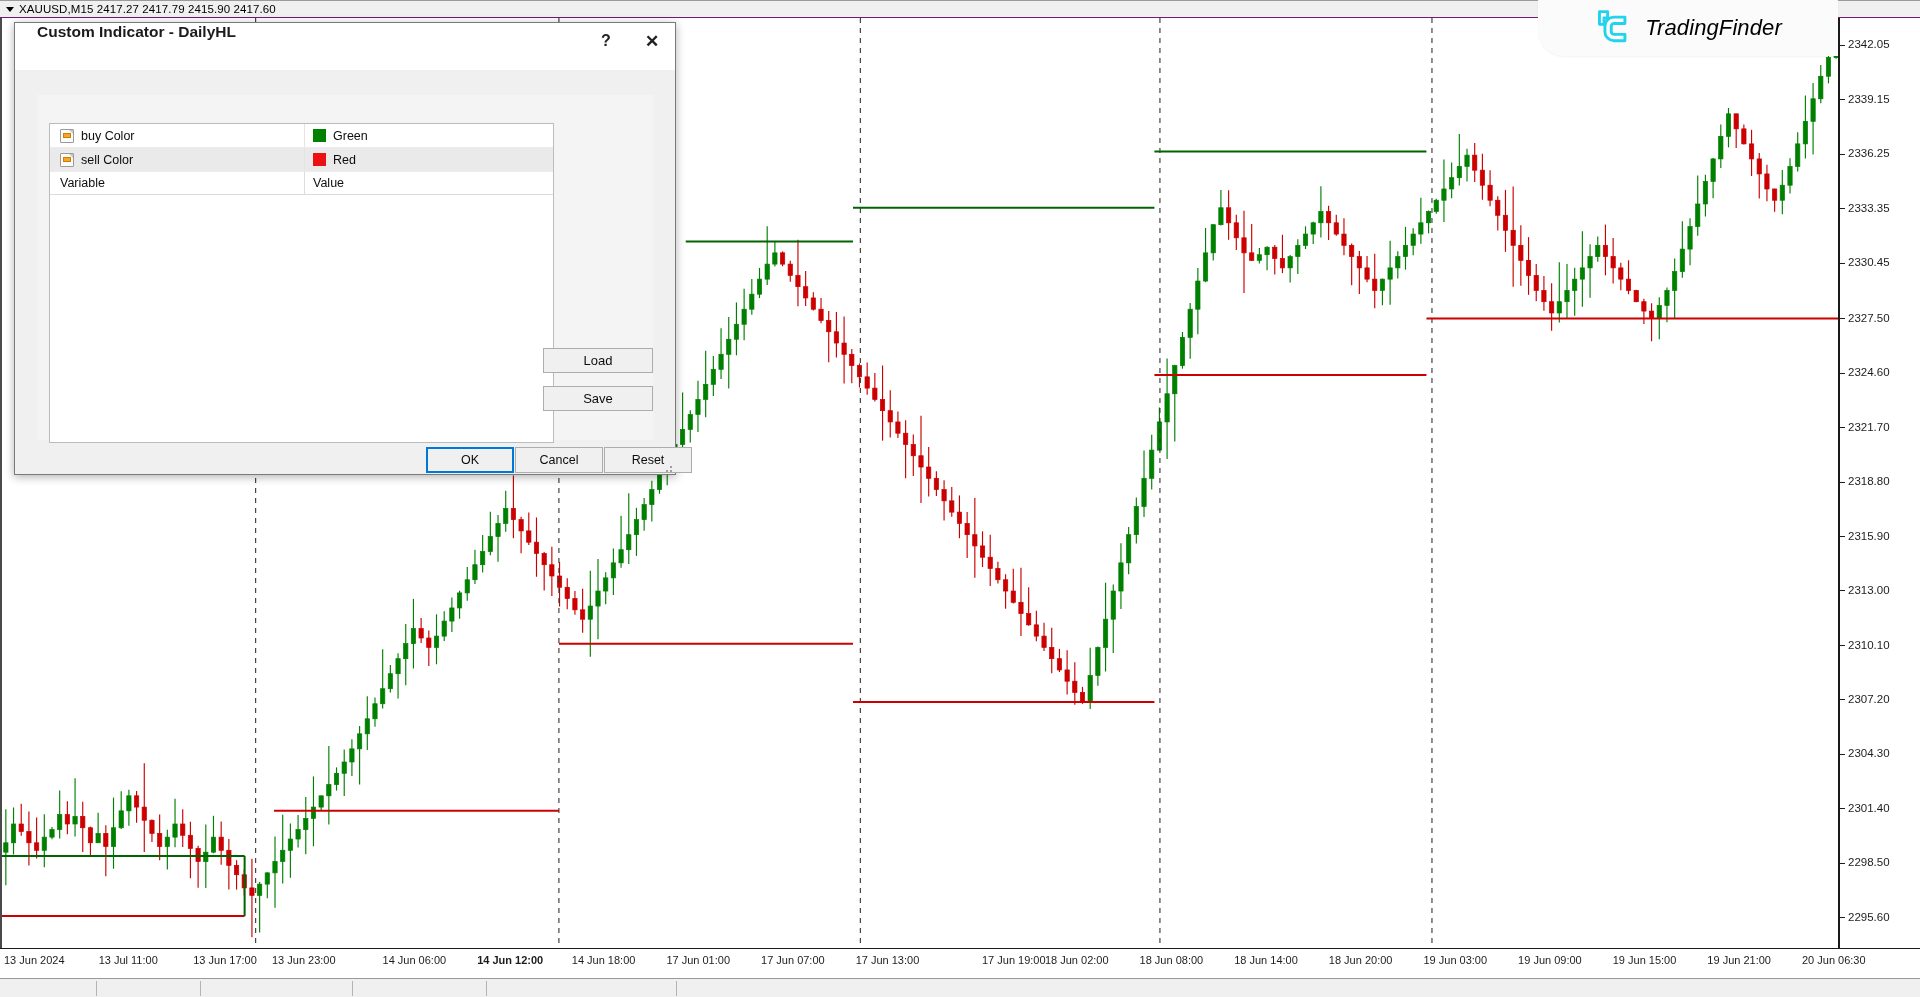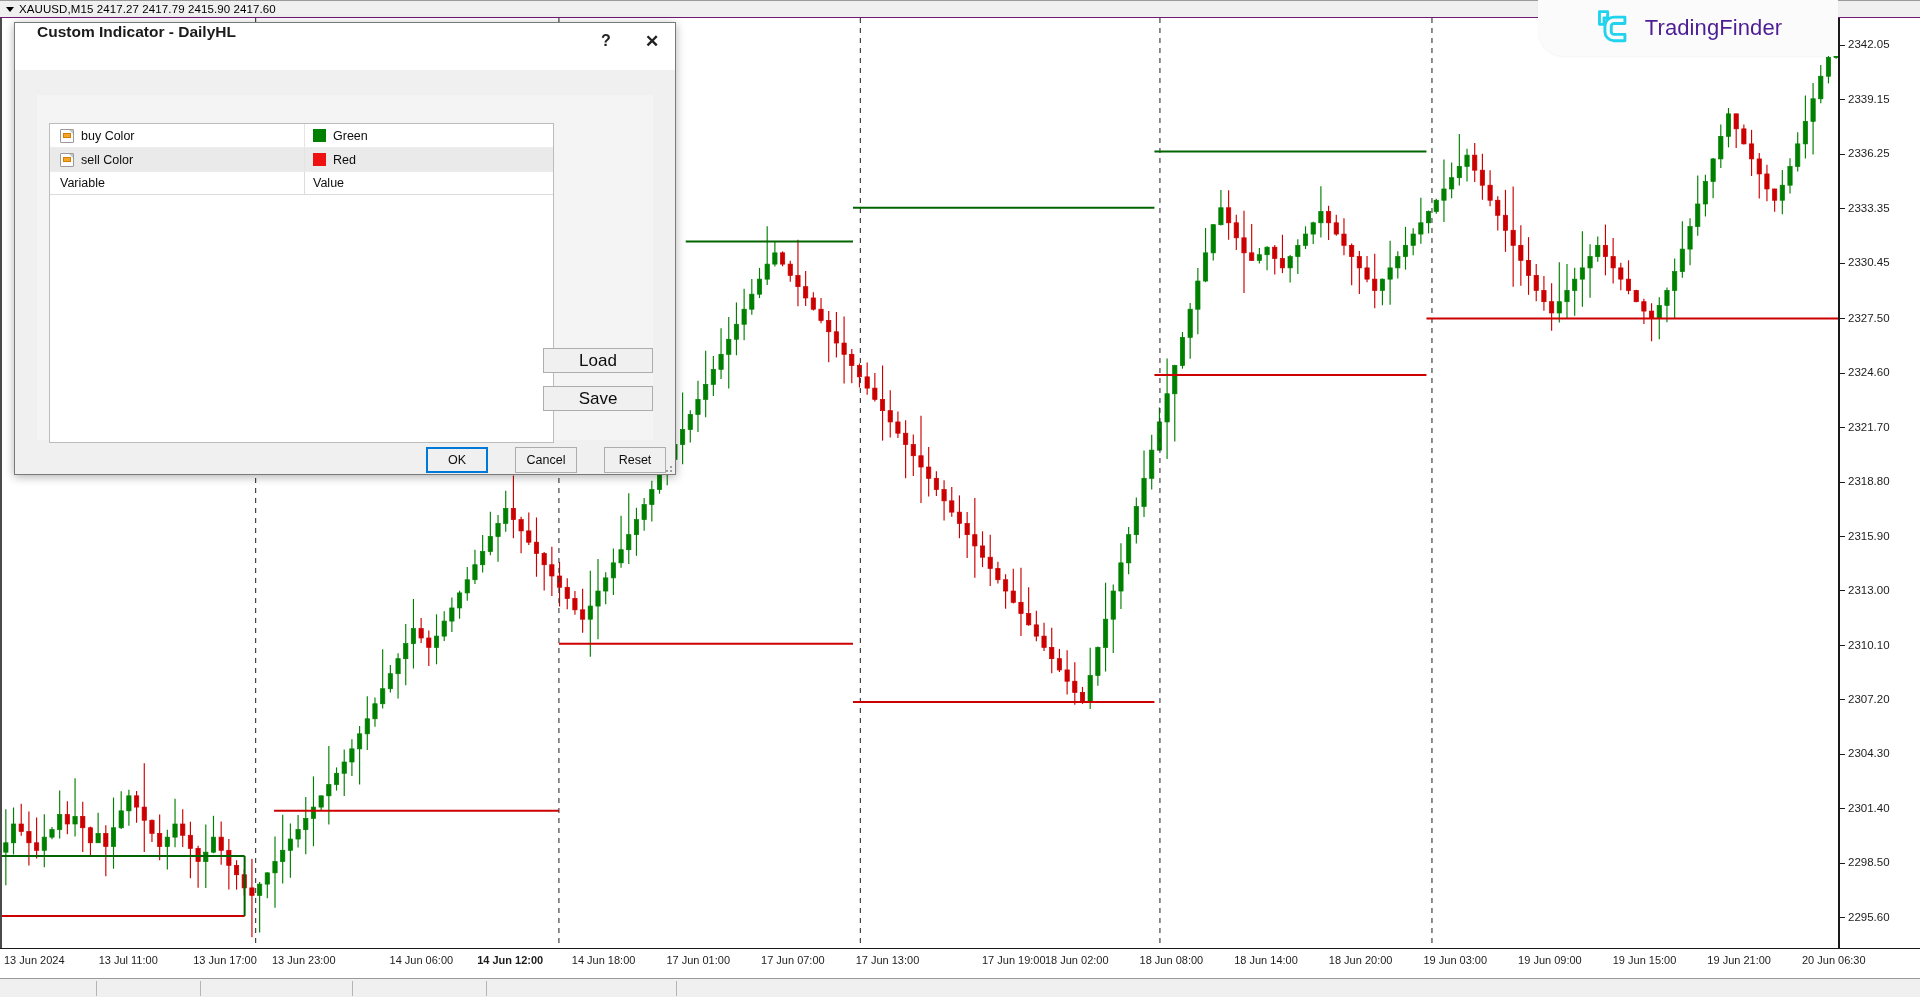--- a/index.html
+++ b/index.html
@@ -85,21 +85,21 @@
   
   #logo-badge {
     position: absolute; right: 82px; top: 0;
     width: 300px; height: 56px;
     background: #fbfbfb;
     border-bottom-left-radius: 26px;
     display: flex; align-items: center; justify-content: center;
     gap: 11px;
     box-shadow: 0 1px 2px rgba(0,0,0,.05);
   }
-  #logo-text { font-size: 22px; color: #4c1d95; letter-spacing: .1px; }
+  #logo-text { font-size: 22px; color: #000000; letter-spacing: .1px; font-style: italic; }
 
   
   #dialog {
     position: absolute; left: 14px; top: 22px;
     width: 662px; height: 453px;
     background: #f0f0f0;
     border: 1px solid #7a7a7a;
     box-shadow: 0 2px 9px rgba(0,0,0,.30);
     box-sizing: border-box;
     z-index: 50;
@@ -183,33 +183,33 @@
     content: ""; position: absolute; right: 0; top: 0;
     width: 0; height: 0;
     border-left: 4px solid transparent; border-top: 4px solid #c9c9c9;
   }
   .swatch { width: 13px; height: 13px; margin-right: 7px; flex: none; display:inline-block; }
 
   
   .side-btn {
     position: absolute; width: 110px; height: 25px;
     background: #f0f0f0; border: 1px solid #adadad;
-    font-size: 17px; color: #0d0d0d;
+    font-size: 13px; color: #0d0d0d;
     display: flex; align-items: center; justify-content: center;
     cursor: default; box-sizing: border-box;
   }
   #btn-load { right: 0; top: 253px; }
   #btn-save { right: 0; top: 291px; }
 
   
   #dialog-footer {
     position: absolute; left: 0; right: 0; top: 424px; height: 30px;
   }
   .foot-btn {
-    position: absolute; width: 62px; height: 26px;
+    position: absolute; width: 88px; height: 26px;
     background: #f0f0f0; border: 1px solid #adadad;
     font-size: 12.5px; color: #0d0d0d;
     display: flex; align-items: center; justify-content: center;
     cursor: default; box-sizing: border-box;
   }
   .foot-btn.primary { border: 2px solid #0078d7; background: #f0f0f0; }
   #btn-ok { left: 411px; }
   #btn-cancel { left: 500px; }
   #btn-reset { left: 589px; }
 
@@ -745,21 +745,21 @@
       <div class="price-tick" style="top: 783.97px;"><span class="dash"></span>2301.40</div>
       <div class="price-tick" style="top: 838.455px;"><span class="dash"></span>2298.50</div>
       <div class="price-tick" style="top: 892.939px;"><span class="dash"></span>2295.60</div>
     </div>
 
   <div id="time-scale">
       <div class="time-tick" style="left: 6px;">13 Jun 2024</div>
       <div class="time-tick" style="left: 100.632px;">13 Jul 11:00</div>
       <div class="time-tick" style="left: 195.263px;">13 Jun 17:00</div>
       <div class="time-tick" style="left: 274px;">13 Jun 23:00</div>
-      <div class="time-tick" style="left: 384.526px; margin-left: 7px;">14 Jun 06:00</div>
+      <div class="time-tick" style="left: 384.526px;">14 Jun 06:00</div>
       <div class="time-tick" style="left: 479.158px; font-weight: bold;">14 Jun 12:00</div>
       <div class="time-tick" style="left: 573.789px;">14 Jun 18:00</div>
       <div class="time-tick" style="left: 668.421px;">17 Jun 01:00</div>
       <div class="time-tick" style="left: 763.053px;">17 Jun 07:00</div>
       <div class="time-tick" style="left: 857.684px;">17 Jun 13:00</div>
       <div class="time-tick" style="left: 984px;">17 Jun 19:00</div>
       <div class="time-tick" style="left: 1046.95px;">18 Jun 02:00</div>
       <div class="time-tick" style="left: 1141.58px;">18 Jun 08:00</div>
       <div class="time-tick" style="left: 1236.21px;">18 Jun 14:00</div>
       <div class="time-tick" style="left: 1330.84px;">18 Jun 20:00</div>

